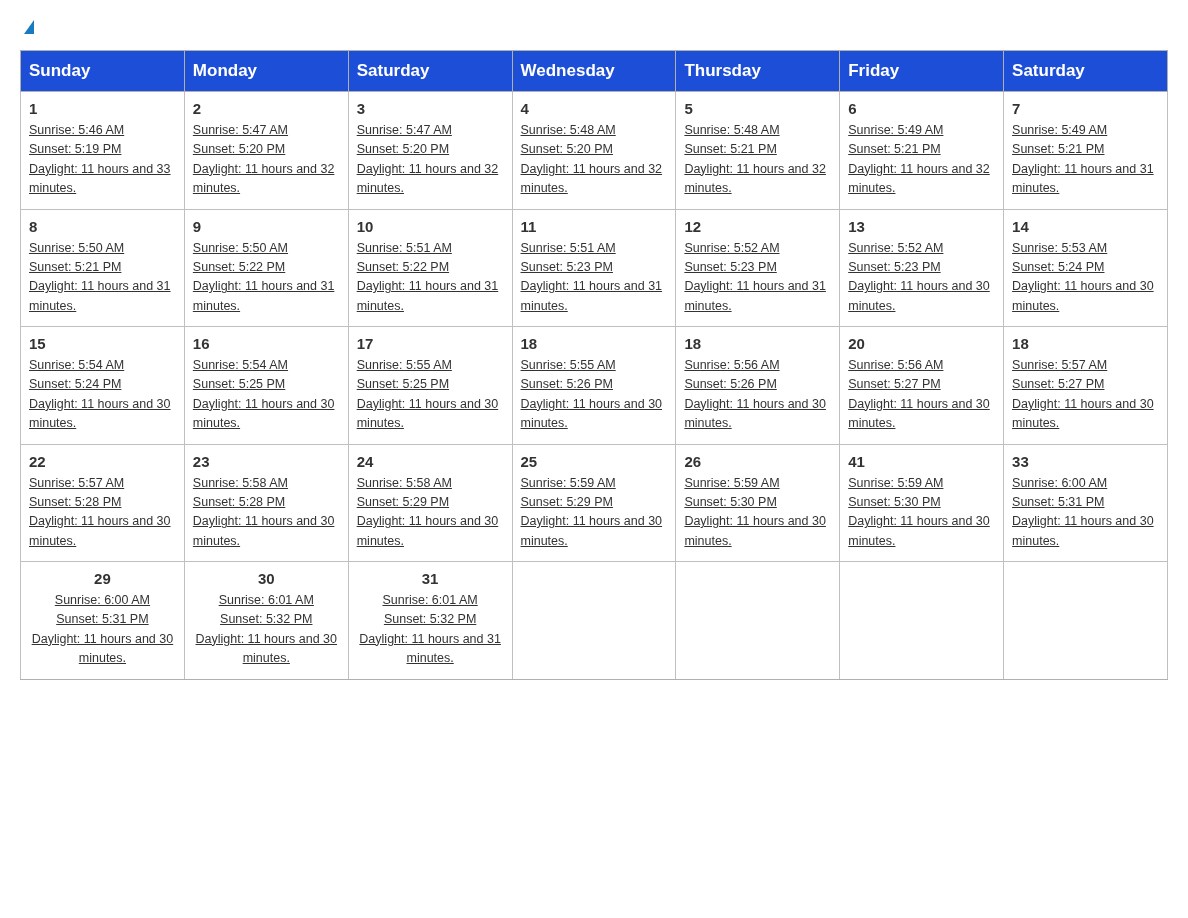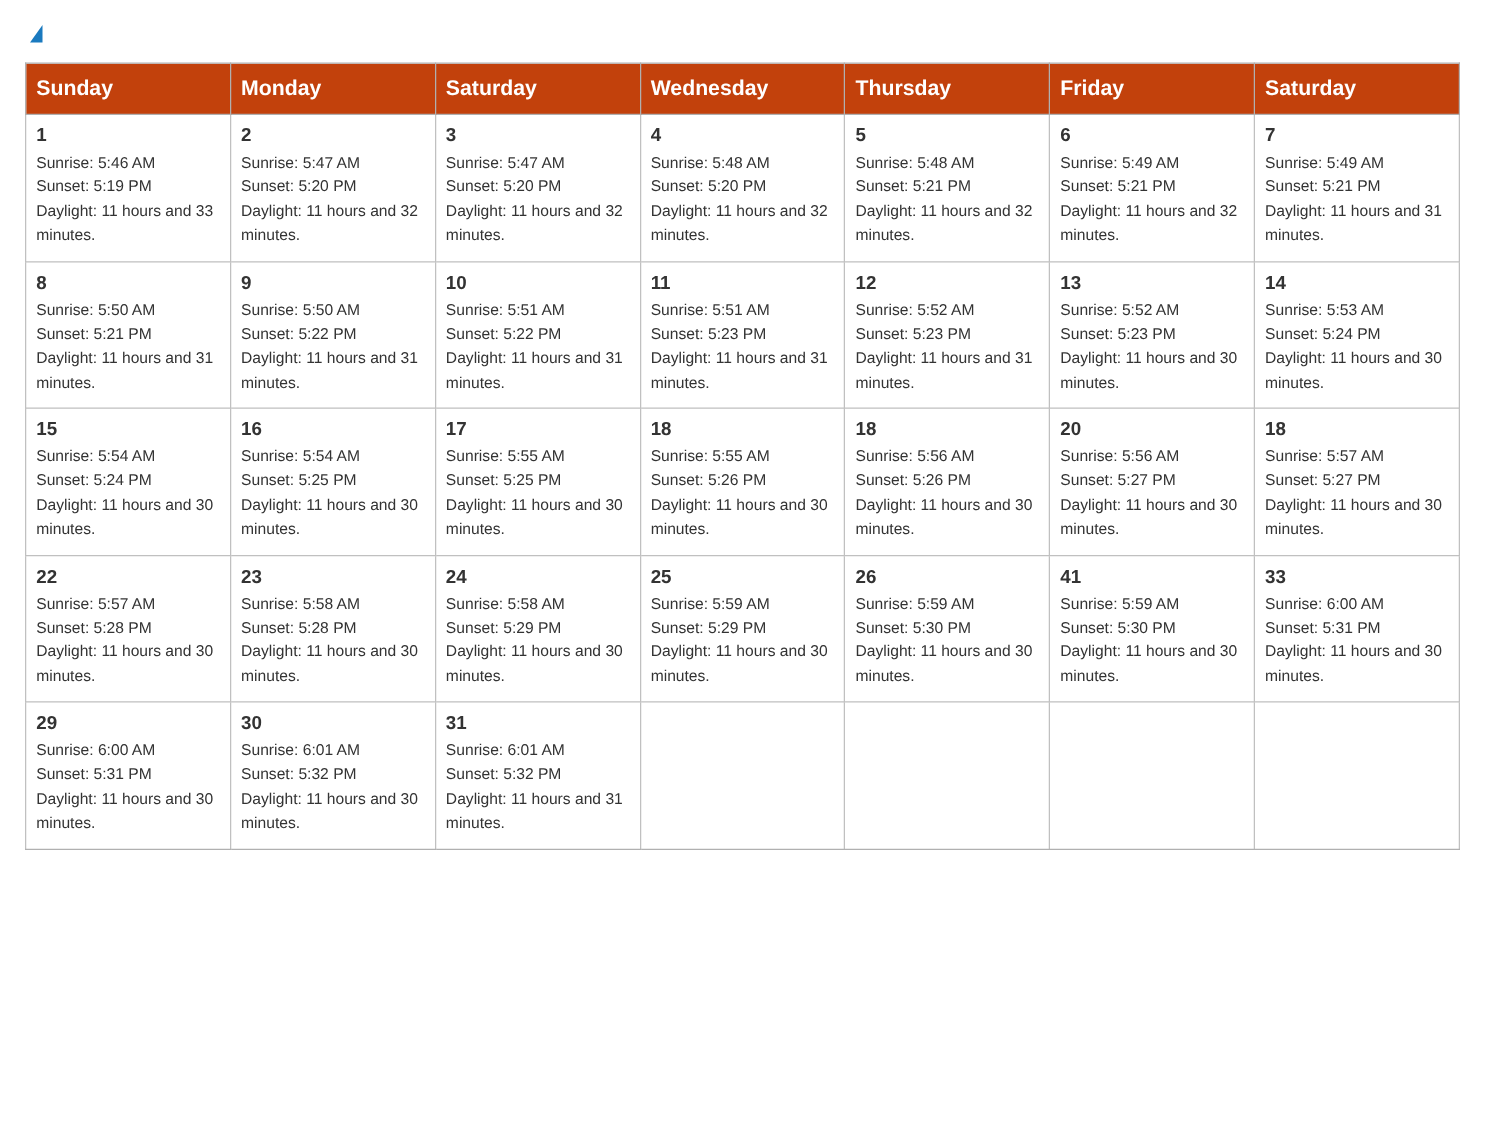--- a/index.html
+++ b/index.html
@@ -56,21 +56,21 @@
       font-weight: normal;
       color: #444;
       margin-top: 4px;
     }
     .calendar {
       width: 100%;
       border-collapse: collapse;
       border: 1px solid #b0b0b0;
     }
     .calendar thead tr th {
-      background-color: #c2410c;
+      background-color: #1d4ed8;
       color: #fff;
       font-size: 17px;
       font-weight: bold;
       padding: 10px 8px;
       border: 1px solid #b0b0b0;
       text-align: left;
     }
     .calendar tbody tr td {
       vertical-align: top;
       padding: 8px 8px 10px 8px;
@@ -84,26 +84,28 @@
       font-size: 15px;
       font-weight: bold;
       color: #333;
       display: block;
       margin-bottom: 4px;
     }
     .day-info {
       font-size: 12.5px;
       line-height: 1.55;
       color: #333;
+      text-decoration: underline;
     }
     .empty-cell {
       background: #fff;
     }
     .calendar tbody tr:last-child td {
       border-bottom: 1px solid #b0b0b0;
+      text-align: center;
     }
   </style>
 </head>
 <body>
 
 <div class="header">
   <div class="logo">
     <div style="display:flex; align-items:center; gap:2px;">
       <span class="logo-general"></span>
       <span class="logo-triangle"></span>

